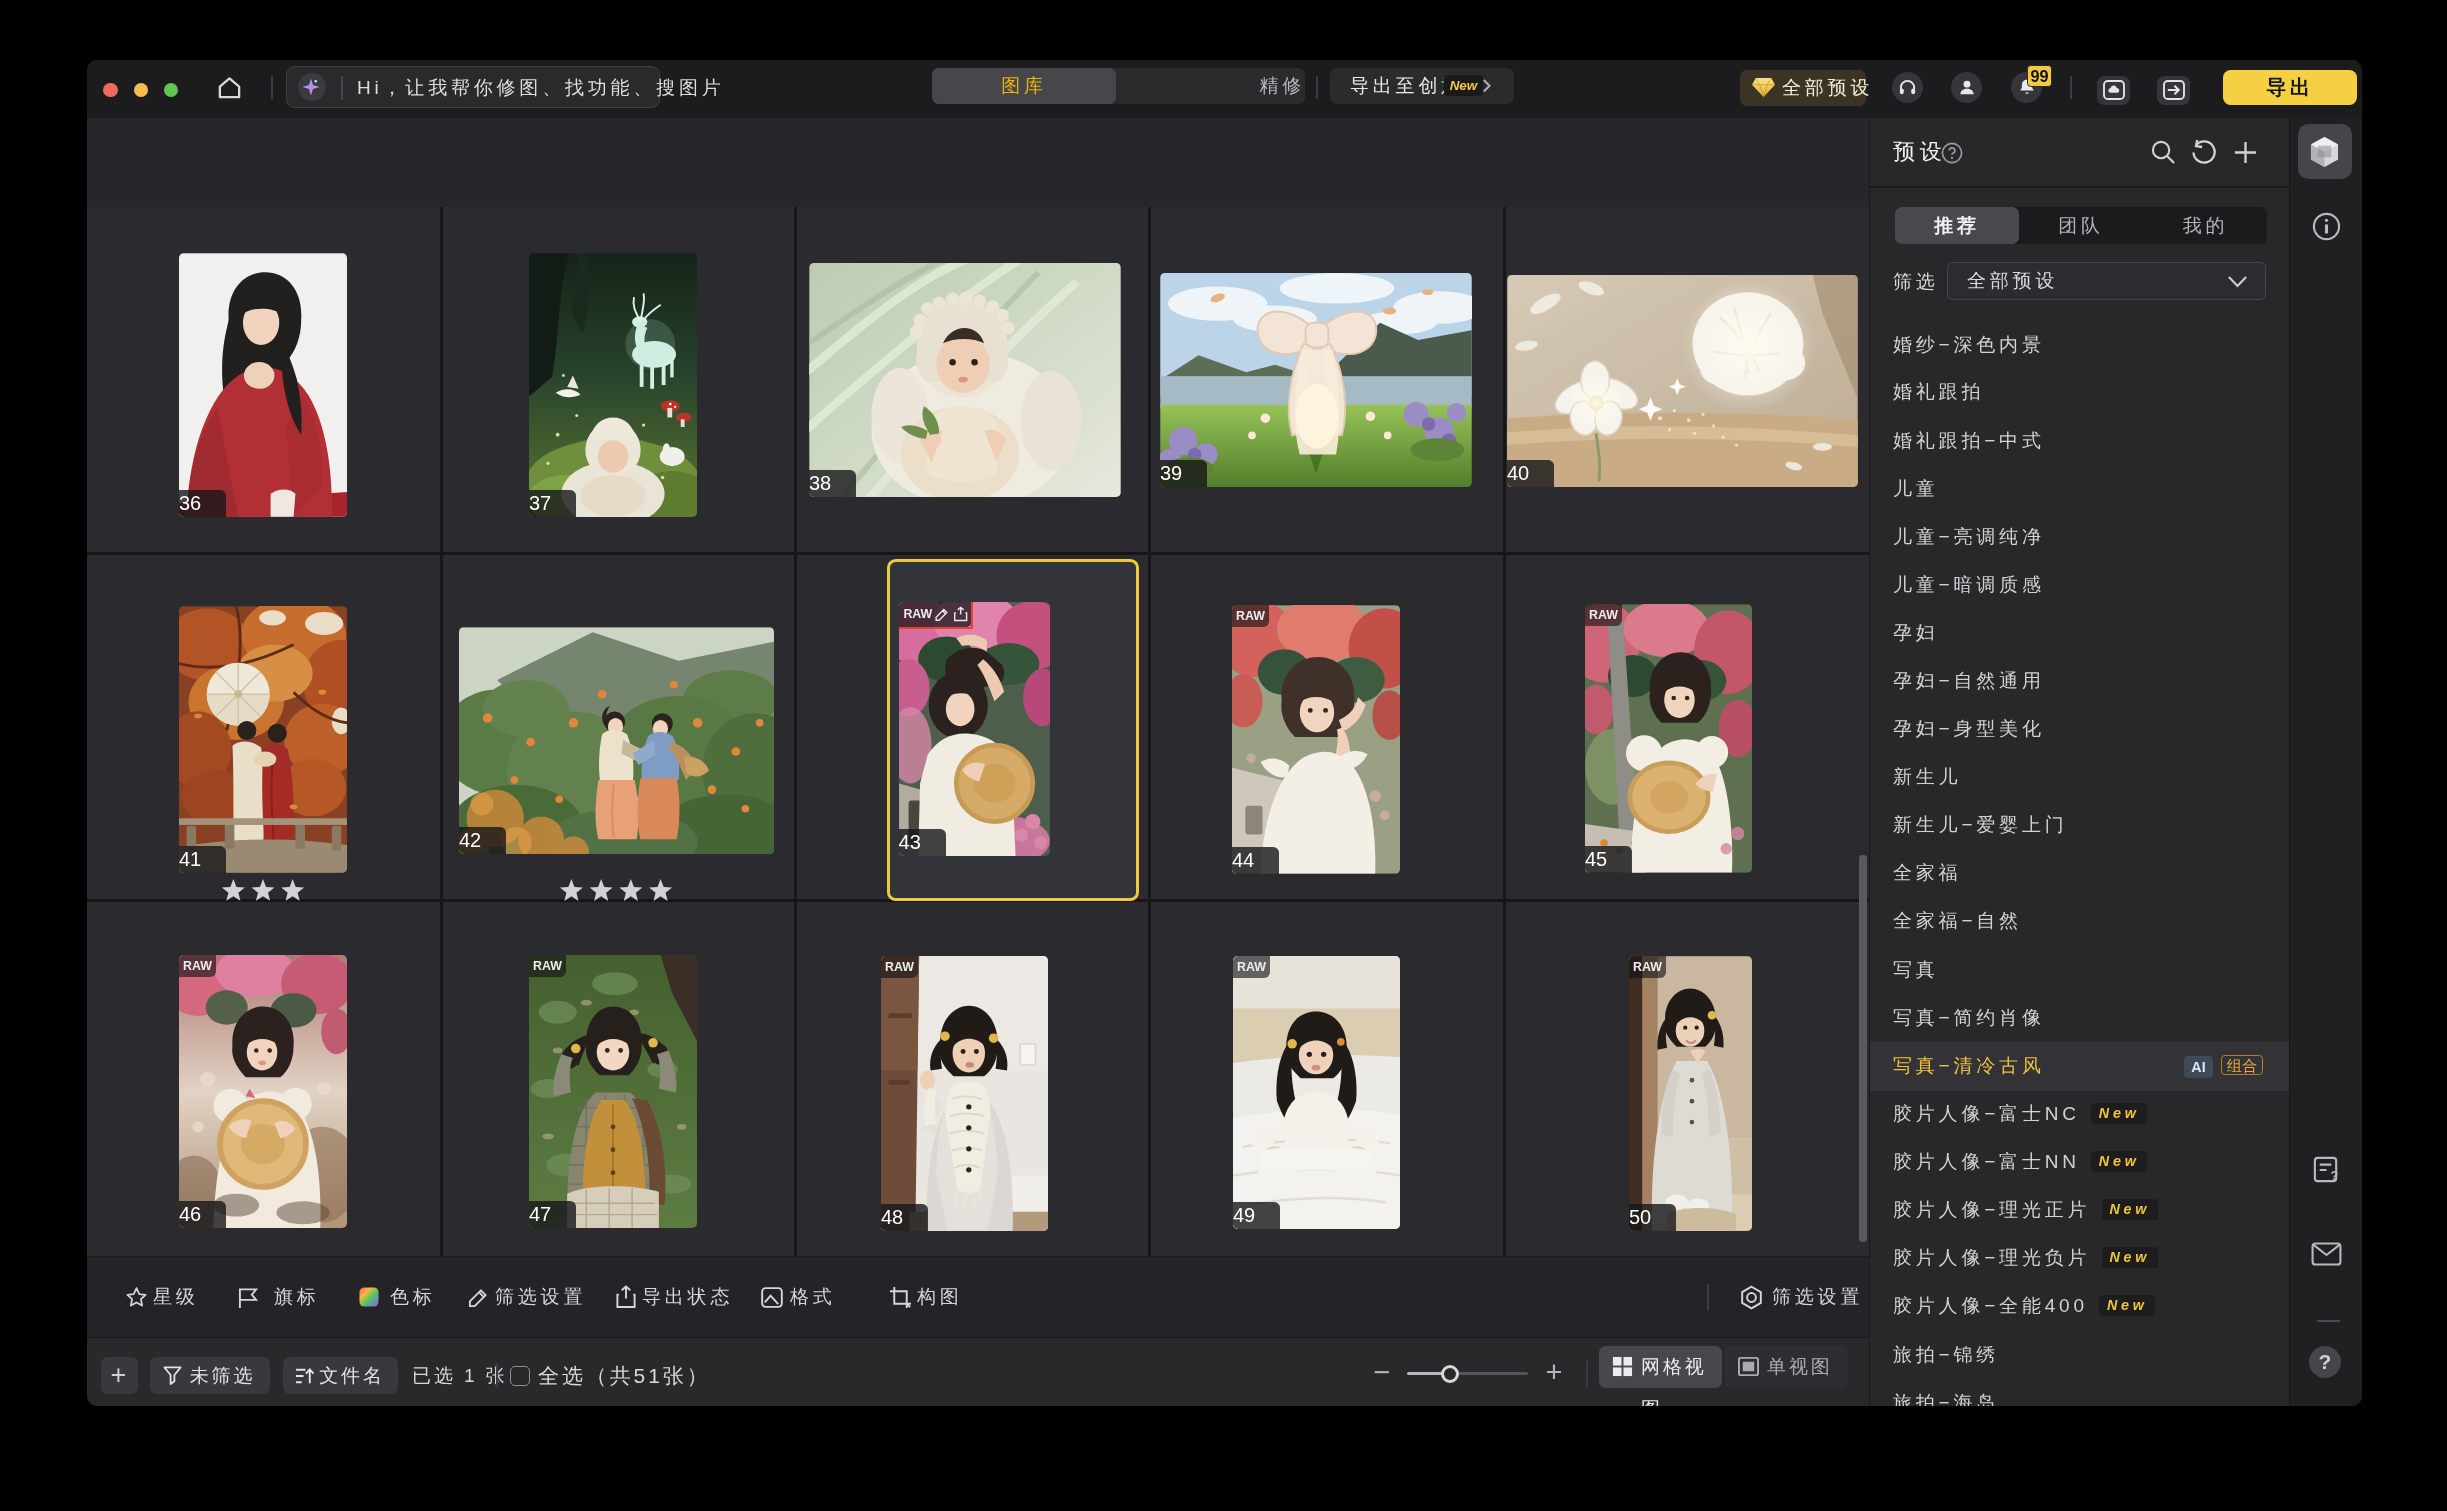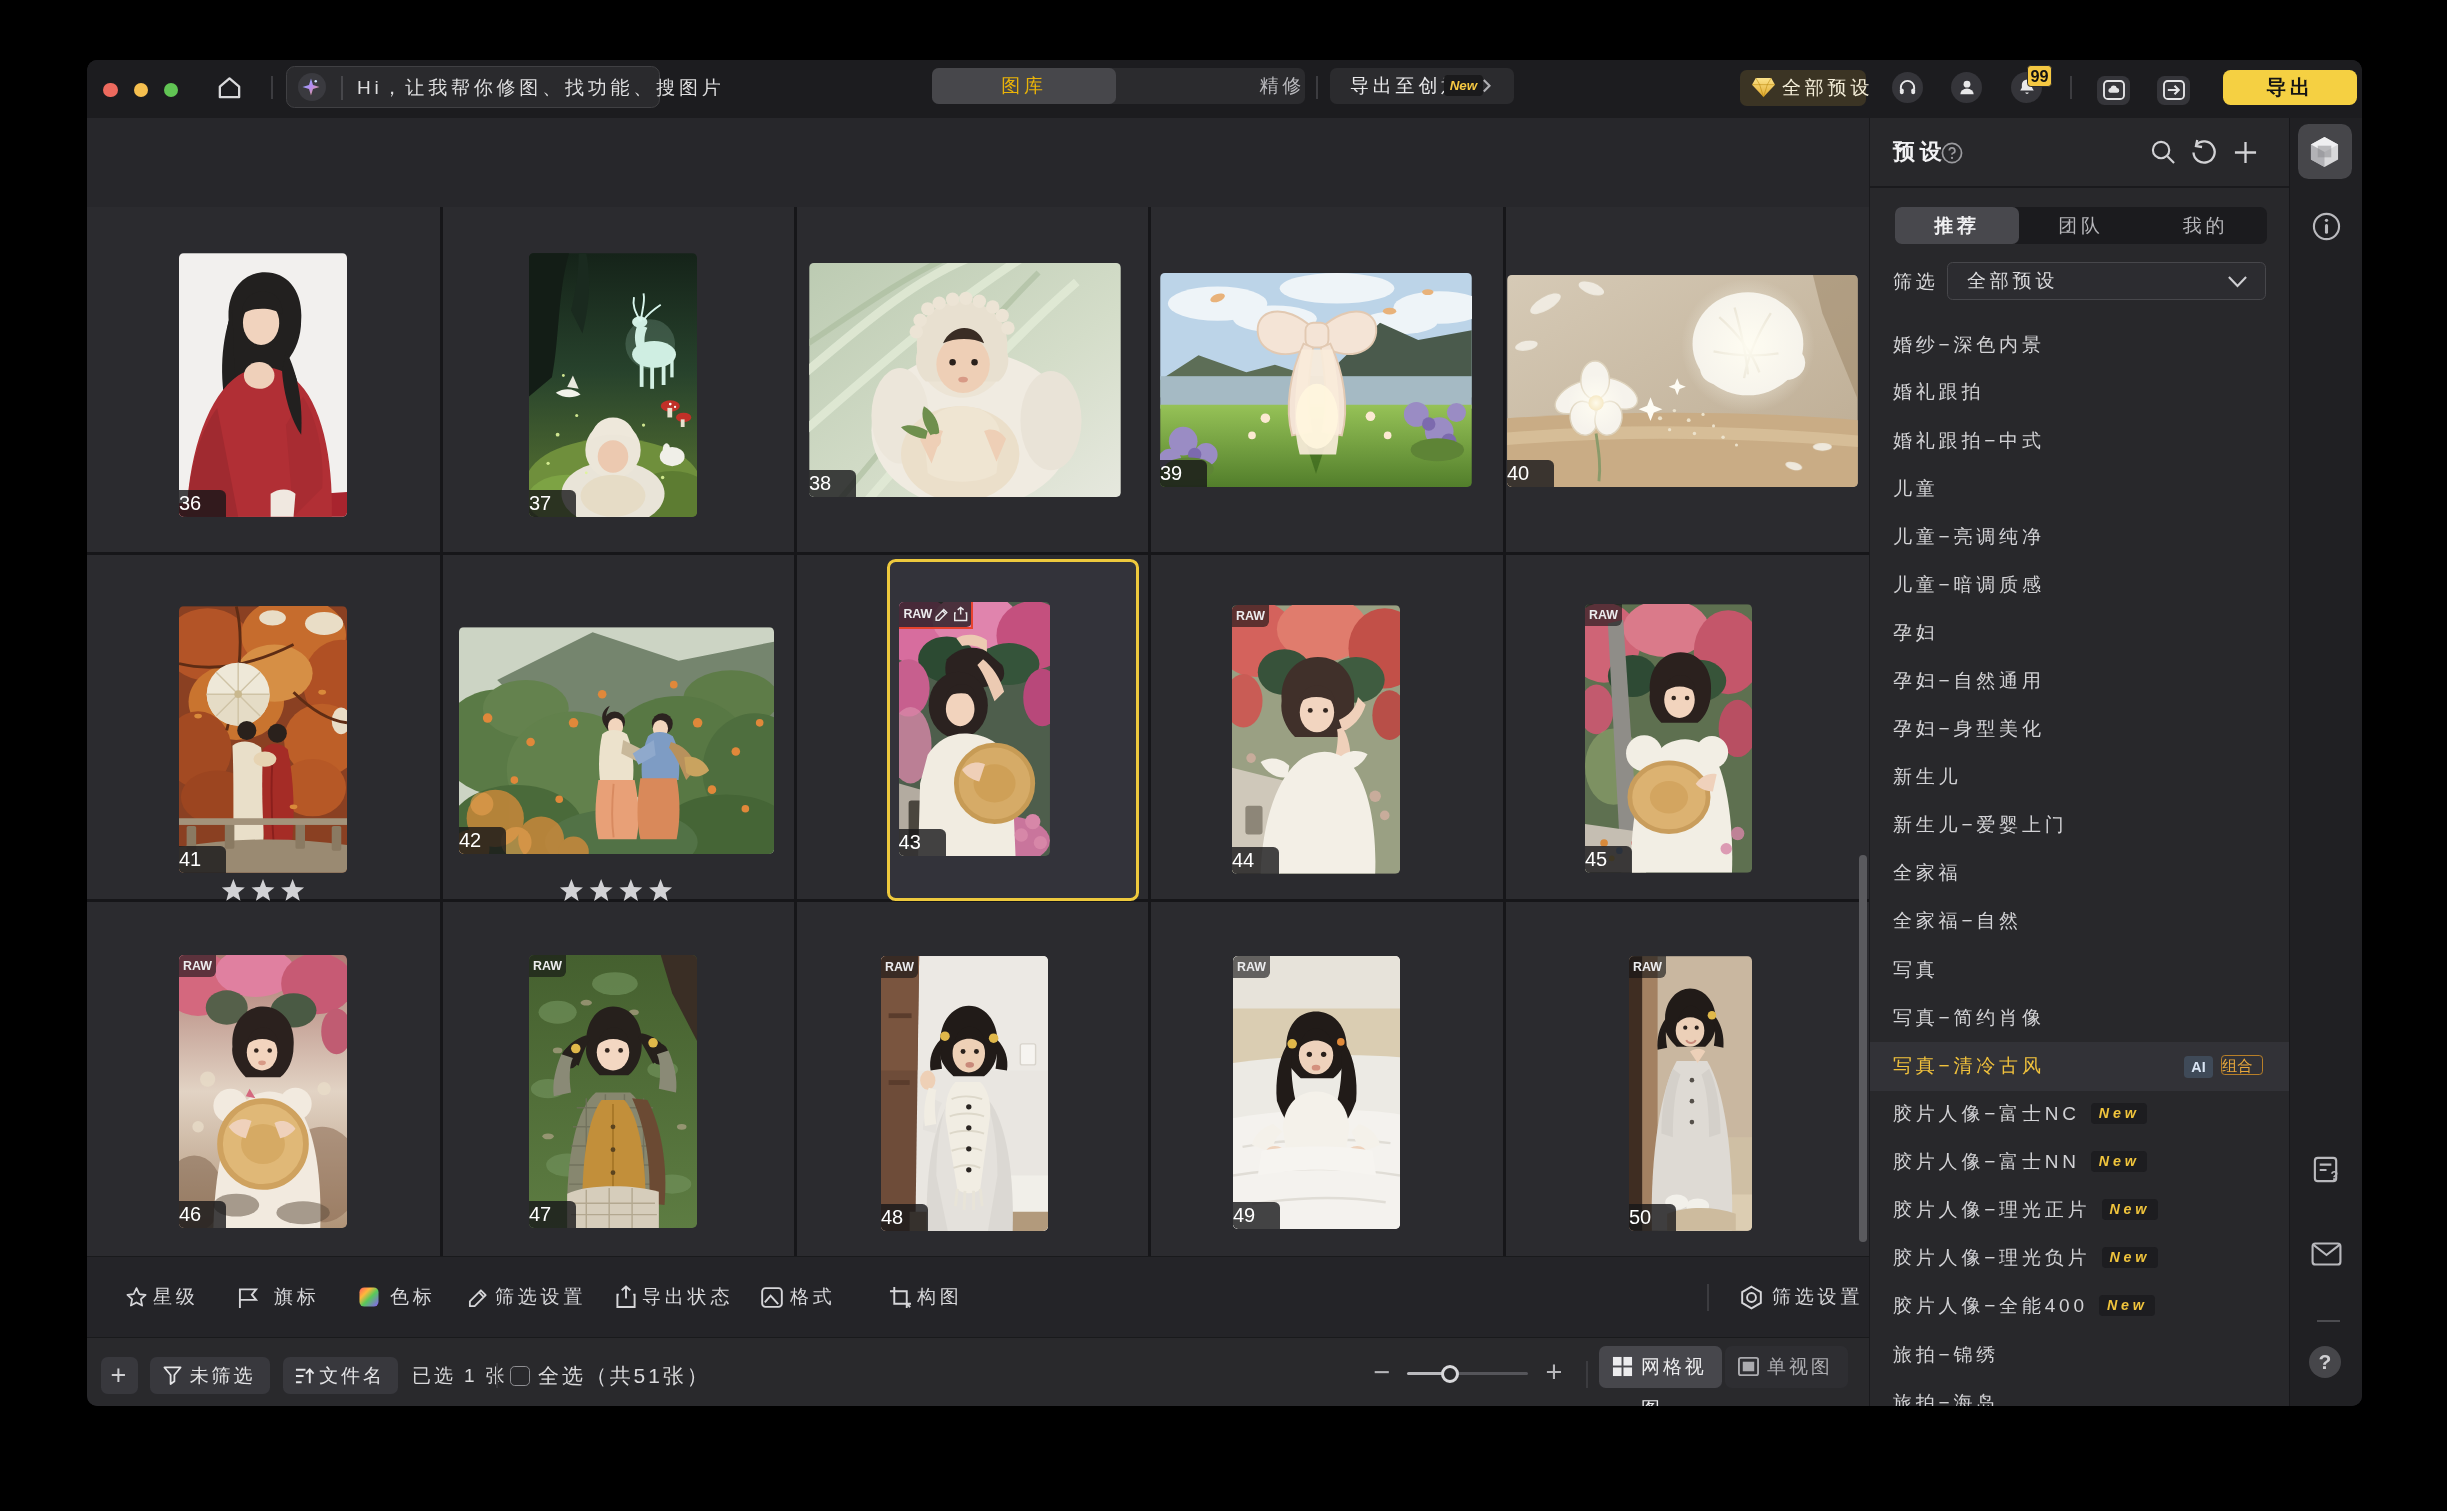--- a/index.html
+++ b/index.html
@@ -946,21 +946,21 @@
     <div class="abs" style="left:1638px;top:7.6px;width:123px;height:42px;background:#2e2e32;border-radius:6.7px;color:#ababaf;font-size:19px;letter-spacing:2.9px">
       <svg class="abs" style="left:13.4px;top:10.5px" width="21" height="21" viewBox="0 0 22 22">
           <rect x="1" y="2" width="20" height="18" rx="2" fill="none" stroke="#ababaf" stroke-width="2"></rect>
           <rect x="5" y="6" width="12" height="10" fill="#ababaf"></rect>
         </svg>
       <span class="abs" style="left:42px;line-height:42px">单视图</span>
     </div>
   </div>
 
   <div class="sidebar" id="sidebar">
-    <div class="abs" style="left:23px;top:13.4px;height:42px;line-height:42px;color:#f2f2f4;font-size:22px;letter-spacing:4.8px;font-weight:700">预设</div>
+    <div class="abs" style="left:23px;top:13.4px;height:42px;line-height:42px;color:#f2f2f4;font-size:22px;letter-spacing:4.8px;font-weight:400">预设</div>
     <svg class="abs" style="left:71px;top:24px" width="22" height="22" viewBox="0 0 23 23">
         <circle cx="11.5" cy="11.5" r="10" fill="none" stroke="#9a9a9e" stroke-width="1.8"></circle>
         <path d="M8.7 9 a2.9 2.9 0 1 1 3.6 2.8 c-.8.2-.8.8-.8 1.6" fill="none" stroke="#9a9a9e" stroke-width="1.8"></path>
         <circle cx="11.5" cy="16.6" r="1.2" fill="#9a9a9e"></circle>
       </svg>
     <svg class="abs" style="left:280px;top:21px" width="26" height="26" viewBox="0 0 27 27">
         <circle cx="11.5" cy="11.5" r="8.5" fill="none" stroke="#d2d2d5" stroke-width="2.2"></circle>
         <line x1="18" y1="18" x2="25" y2="25" stroke="#d2d2d5" stroke-width="2.2"></line>
       </svg>
     <svg class="abs" style="left:320px;top:21px" width="27" height="27" viewBox="0 0 28 28">
@@ -995,21 +995,21 @@
       <div class="sb-item" style="top:587px">孕妇−身型美化</div>
       <div class="sb-item" style="top:635px">新生儿</div>
       <div class="sb-item" style="top:683px">新生儿−爱婴上门</div>
       <div class="sb-item" style="top:731px">全家福</div>
       <div class="sb-item" style="top:779px">全家福−自然</div>
       <div class="sb-item" style="top:828px">写真</div>
       <div class="sb-item" style="top:876px">写真−简约肖像</div>
       <div class="abs" style="left:0;top:924px;width:421px;height:49px;background:#323237"></div>
       <div class="sb-item" style="top:924px;color:#f0c13c">写真−清冷古风</div>
       <div class="abs" style="left:314px;top:938px;width:29px;height:22px;background:#3f4a58;border-radius:3.8px;color:#d9e5f4;font-size:14.3px;font-weight:700;text-align:center;line-height:22px">AI</div>
-      <div class="abs" style="left:351px;top:937px;width:42px;height:20px;border:1.9px solid #b87f28;border-radius:3.8px;color:#e8a83c;font-size:15.3px;line-height:20px">组合</div>
+      <div class="abs" style="left:351px;top:937px;width:42px;height:20px;border:1.9px solid #b87f28;border-radius:3.8px;color:#e8a83c;font-size:15.3px;text-align:center;line-height:20px">组合</div>
       <div class="sb-item" style="top:972px">胶片人像−富士NC<span class="newb">New</span></div>
       <div class="sb-item" style="top:1020px">胶片人像−富士NN<span class="newb">New</span></div>
       <div class="sb-item" style="top:1068px">胶片人像−理光正片<span class="newb">New</span></div>
       <div class="sb-item" style="top:1116px">胶片人像−理光负片<span class="newb">New</span></div>
       <div class="sb-item" style="top:1164px">胶片人像−全能400<span class="newb">New</span></div>
       <div class="sb-item" style="top:1213px">旅拍−锦绣</div>
       <div class="sb-item" style="top:1261px">旅拍−海岛</div>
     </div>
   </div>
 

